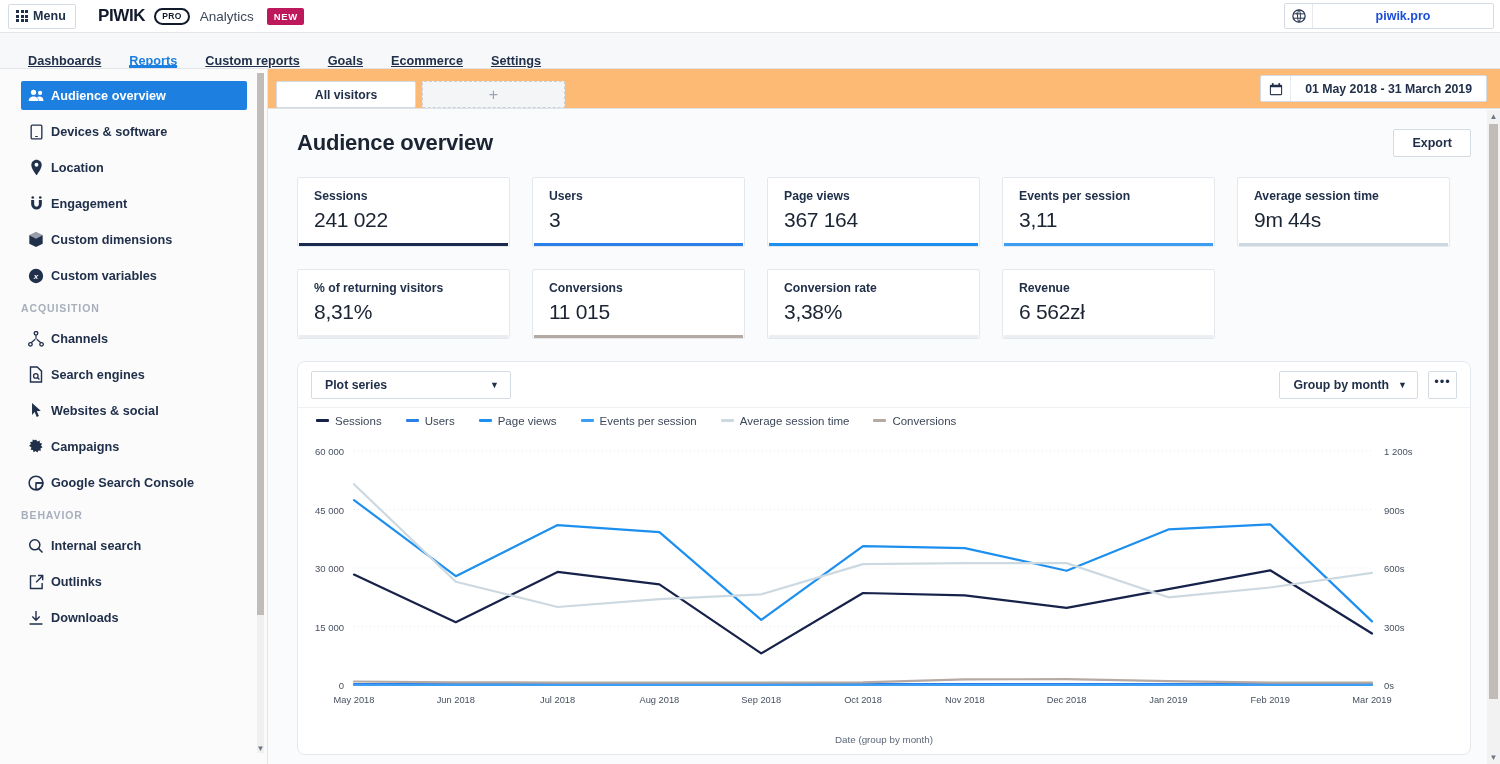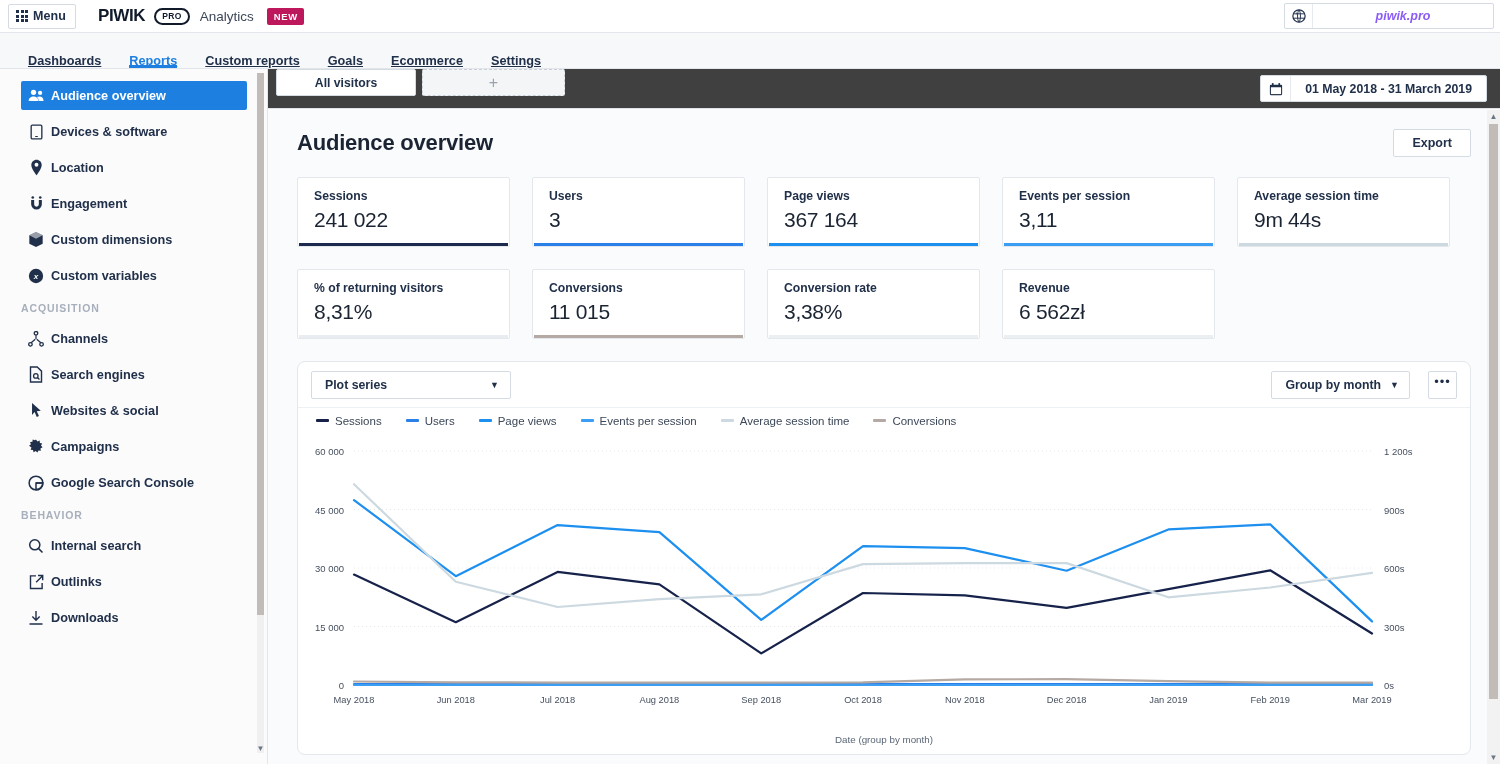--- a/index.html
+++ b/index.html
@@ -49,21 +49,21 @@
     position: absolute; right: 6px; top: 3px;
     height: 26px; width: 210px;
     border: 1px solid #d5dbe2; border-radius: 2px;
     display: flex; align-items: center; background: #fff; cursor: pointer;
   }
   .site-picker .globe {
     width: 28px; display: flex; align-items: center; justify-content: center;
     border-right: 1px solid #e6eaef; height: 100%; font-size: 13px; color: #21304a;
   }
   .site-picker .site-name {
-    flex: 1; text-align: center; font-size: 12.5px; font-weight: bold; color: #8b5cf6; font-style: italic;
+    flex: 1; text-align: center; font-size: 12.5px; font-weight: bold; color: #1d4ed8;
   }
 
   
   .navbar {
     height: 36px; background: #f7f8f9;
     border-bottom: 1px solid #e2e6ea;
     display: flex; align-items: stretch; padding-left: 14px;
   }
   .navtab {
     display: flex; align-items: flex-end; padding: 0 14px;
@@ -110,22 +110,22 @@
     position: absolute; right: 2px; top: 4px; width: 9px; height: 680px;
   }
   .sb-scroll .track { position: absolute; top: 0; bottom: 0; left: 1px; width: 7px; background: #f0f0f0; }
   .sb-scroll .thumb { position: absolute; top: 0; left: 1px; width: 7px; height: 542px; background: #c2bcb8; }
   .sb-scroll .arw { position: absolute; left: 0; width: 9px; text-align: center; font-size: 8px; color: #6b7685; }
 
   
   .main { flex: 1; position: relative; background: #fafbfc; overflow: hidden; }
 
   .seg-row {
-    height: 40px; background: #404040; border-bottom: 1px solid #dfe3e8;
-    display: flex; align-items: flex-start; padding-left: 8px; position: relative;
+    height: 40px; background: #fdba74; border-bottom: 1px solid #dfe3e8;
+    display: flex; align-items: flex-end; padding-left: 8px; position: relative;
   }
   .seg-tab {
     height: 27px; min-width: 140px; padding: 0 18px;
     border: 1px solid #d5dbe2; background: #fff; border-radius: 2px;
     display: flex; align-items: center; justify-content: center;
     font-size: 12.2px; font-weight: bold; color: #21304a; cursor: pointer;
   }
   .seg-add {
     height: 27px; width: 143px; margin-left: 6px;
     border: 1px dashed #c9d0d8; background: #f3f5f7; border-radius: 2px;
@@ -171,21 +171,21 @@
   .chart-toolbar {
     height: 45px; display: flex; align-items: center; padding: 0 13px;
     justify-content: space-between;
   }
   .plot-select {
     height: 28px; width: 200px; border: 1px solid #d5dbe2; border-radius: 2px;
     display: flex; align-items: center; justify-content: space-between;
     padding: 0 11px 0 13px; font-size: 12.3px; font-weight: bold; color: #21304a;
     background: #fff; cursor: pointer;
   }
-  .tb-right { display: flex; align-items: flex-end; gap: 18px; }
+  .tb-right { display: flex; align-items: flex-end; gap: 10px; }
   .group-select {
     height: 28px; border: 1px solid #d5dbe2; border-radius: 2px;
     display: flex; align-items: center; gap: 9px; padding: 0 10px 0 13px;
     font-size: 12.3px; font-weight: bold; color: #21304a; background: #fff; cursor: pointer;
   }
   .dots-btn {
     height: 28px; width: 29px; border: 1px solid #d5dbe2; border-radius: 2px;
     display: flex; align-items: center; justify-content: center;
     background: #fff; cursor: pointer; letter-spacing: 1px; font-size: 13px; color: #21304a;
     padding-bottom: 6px;

